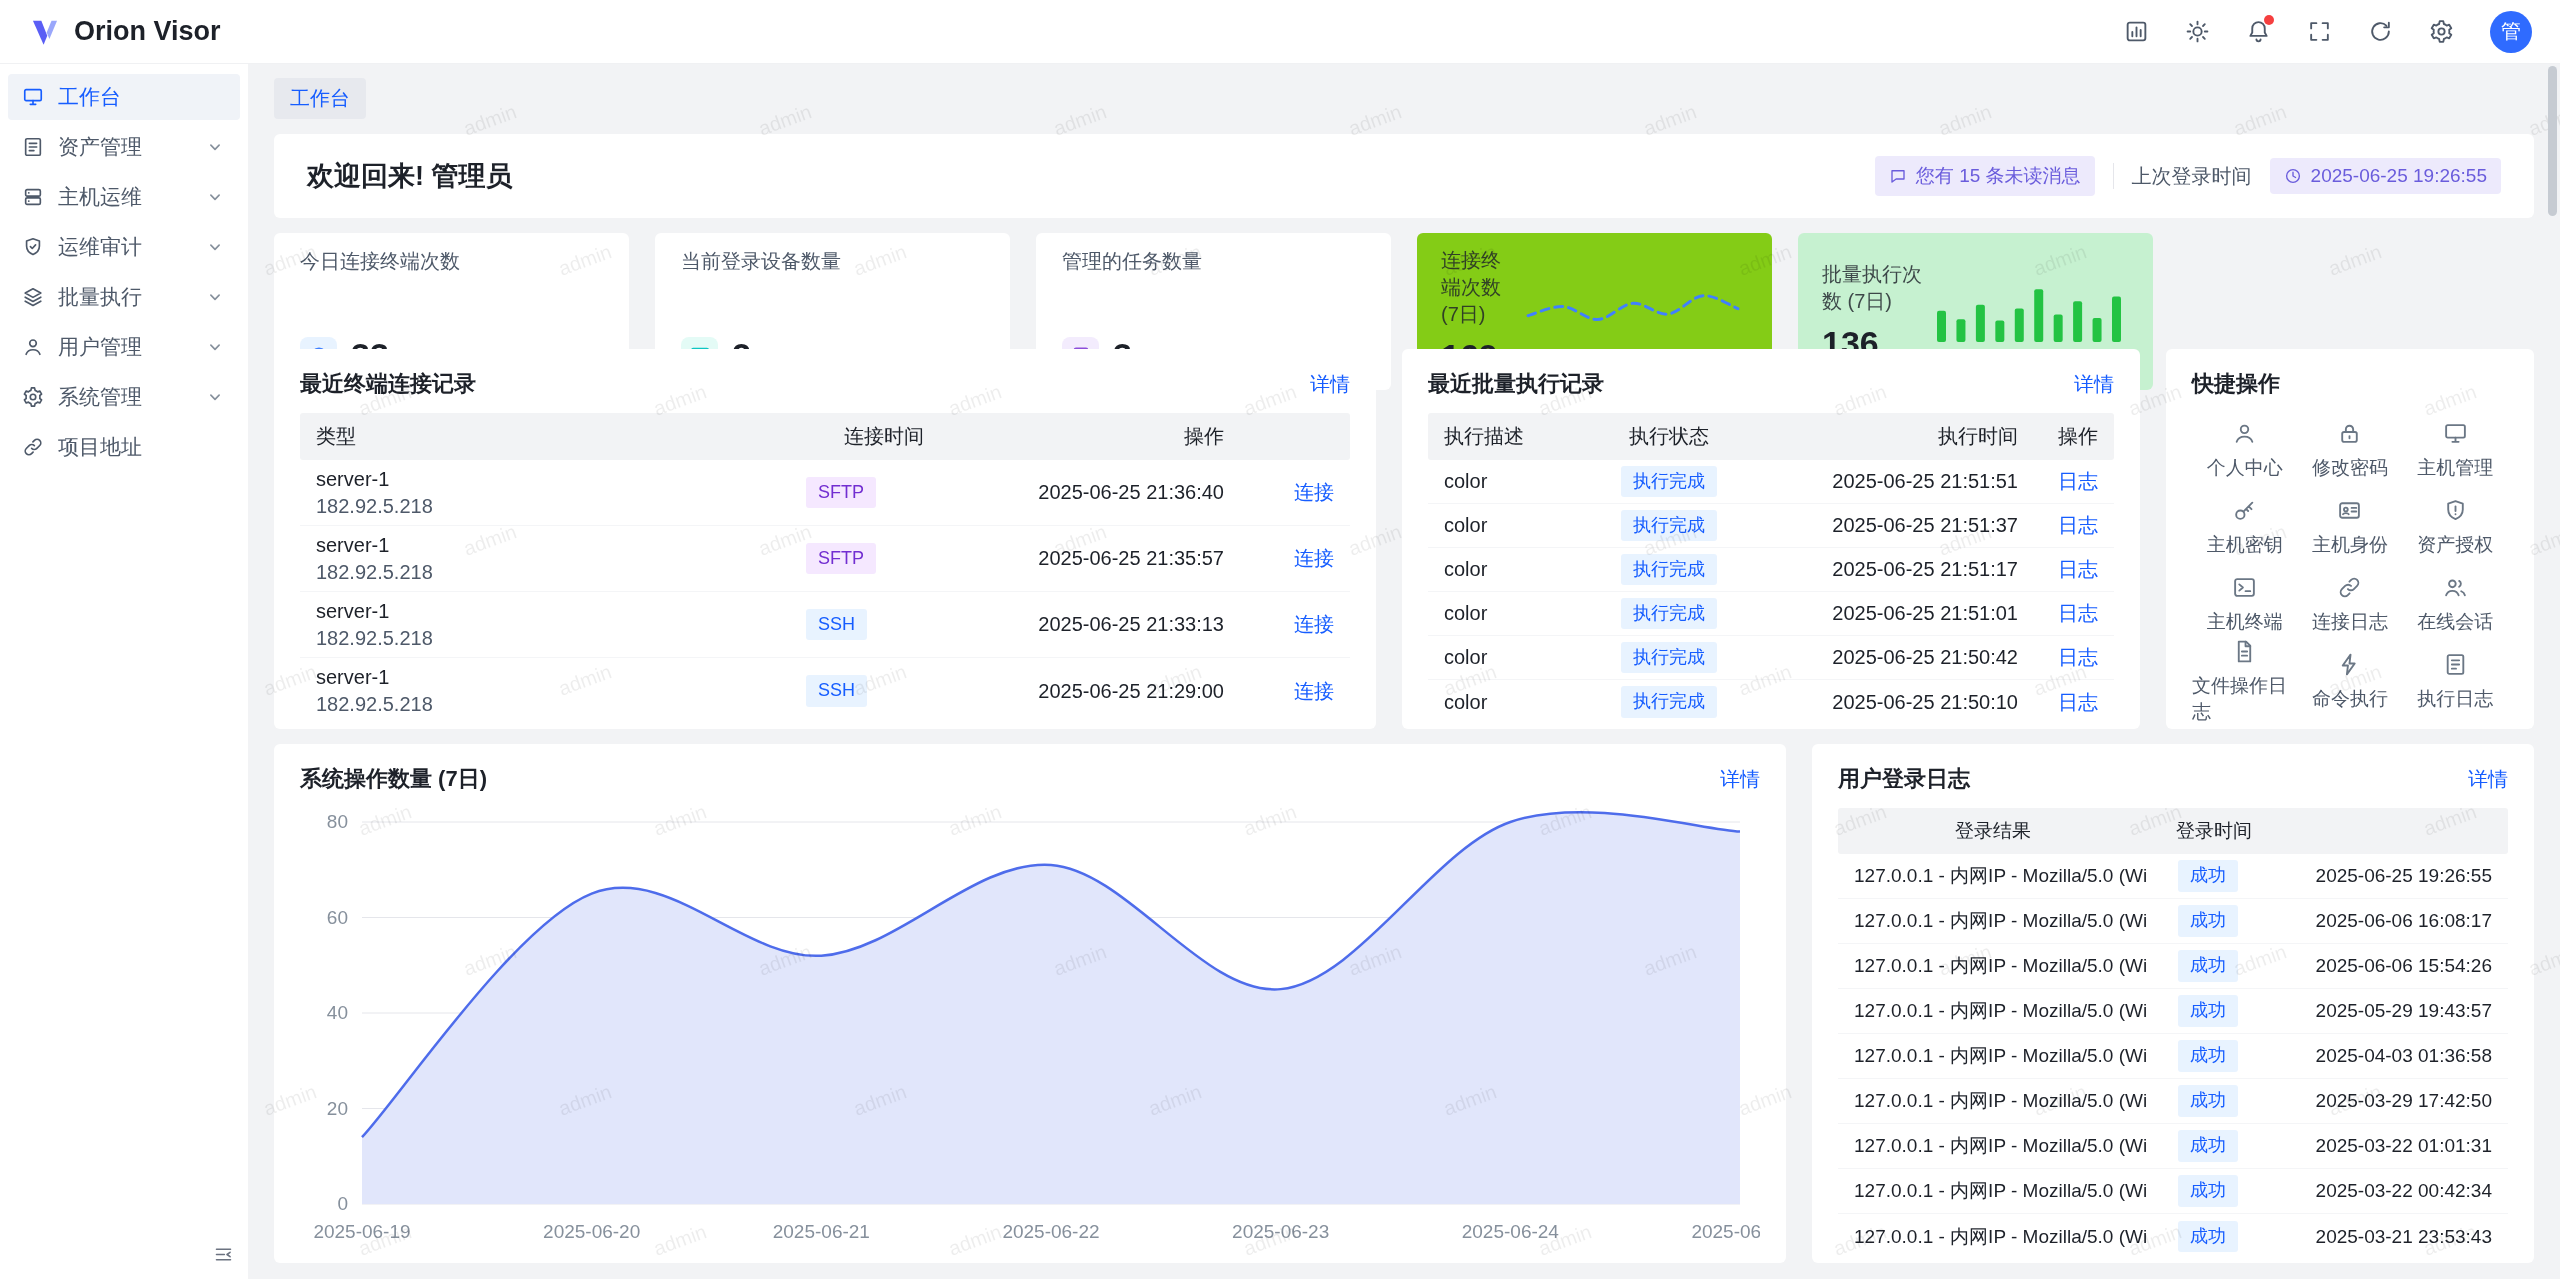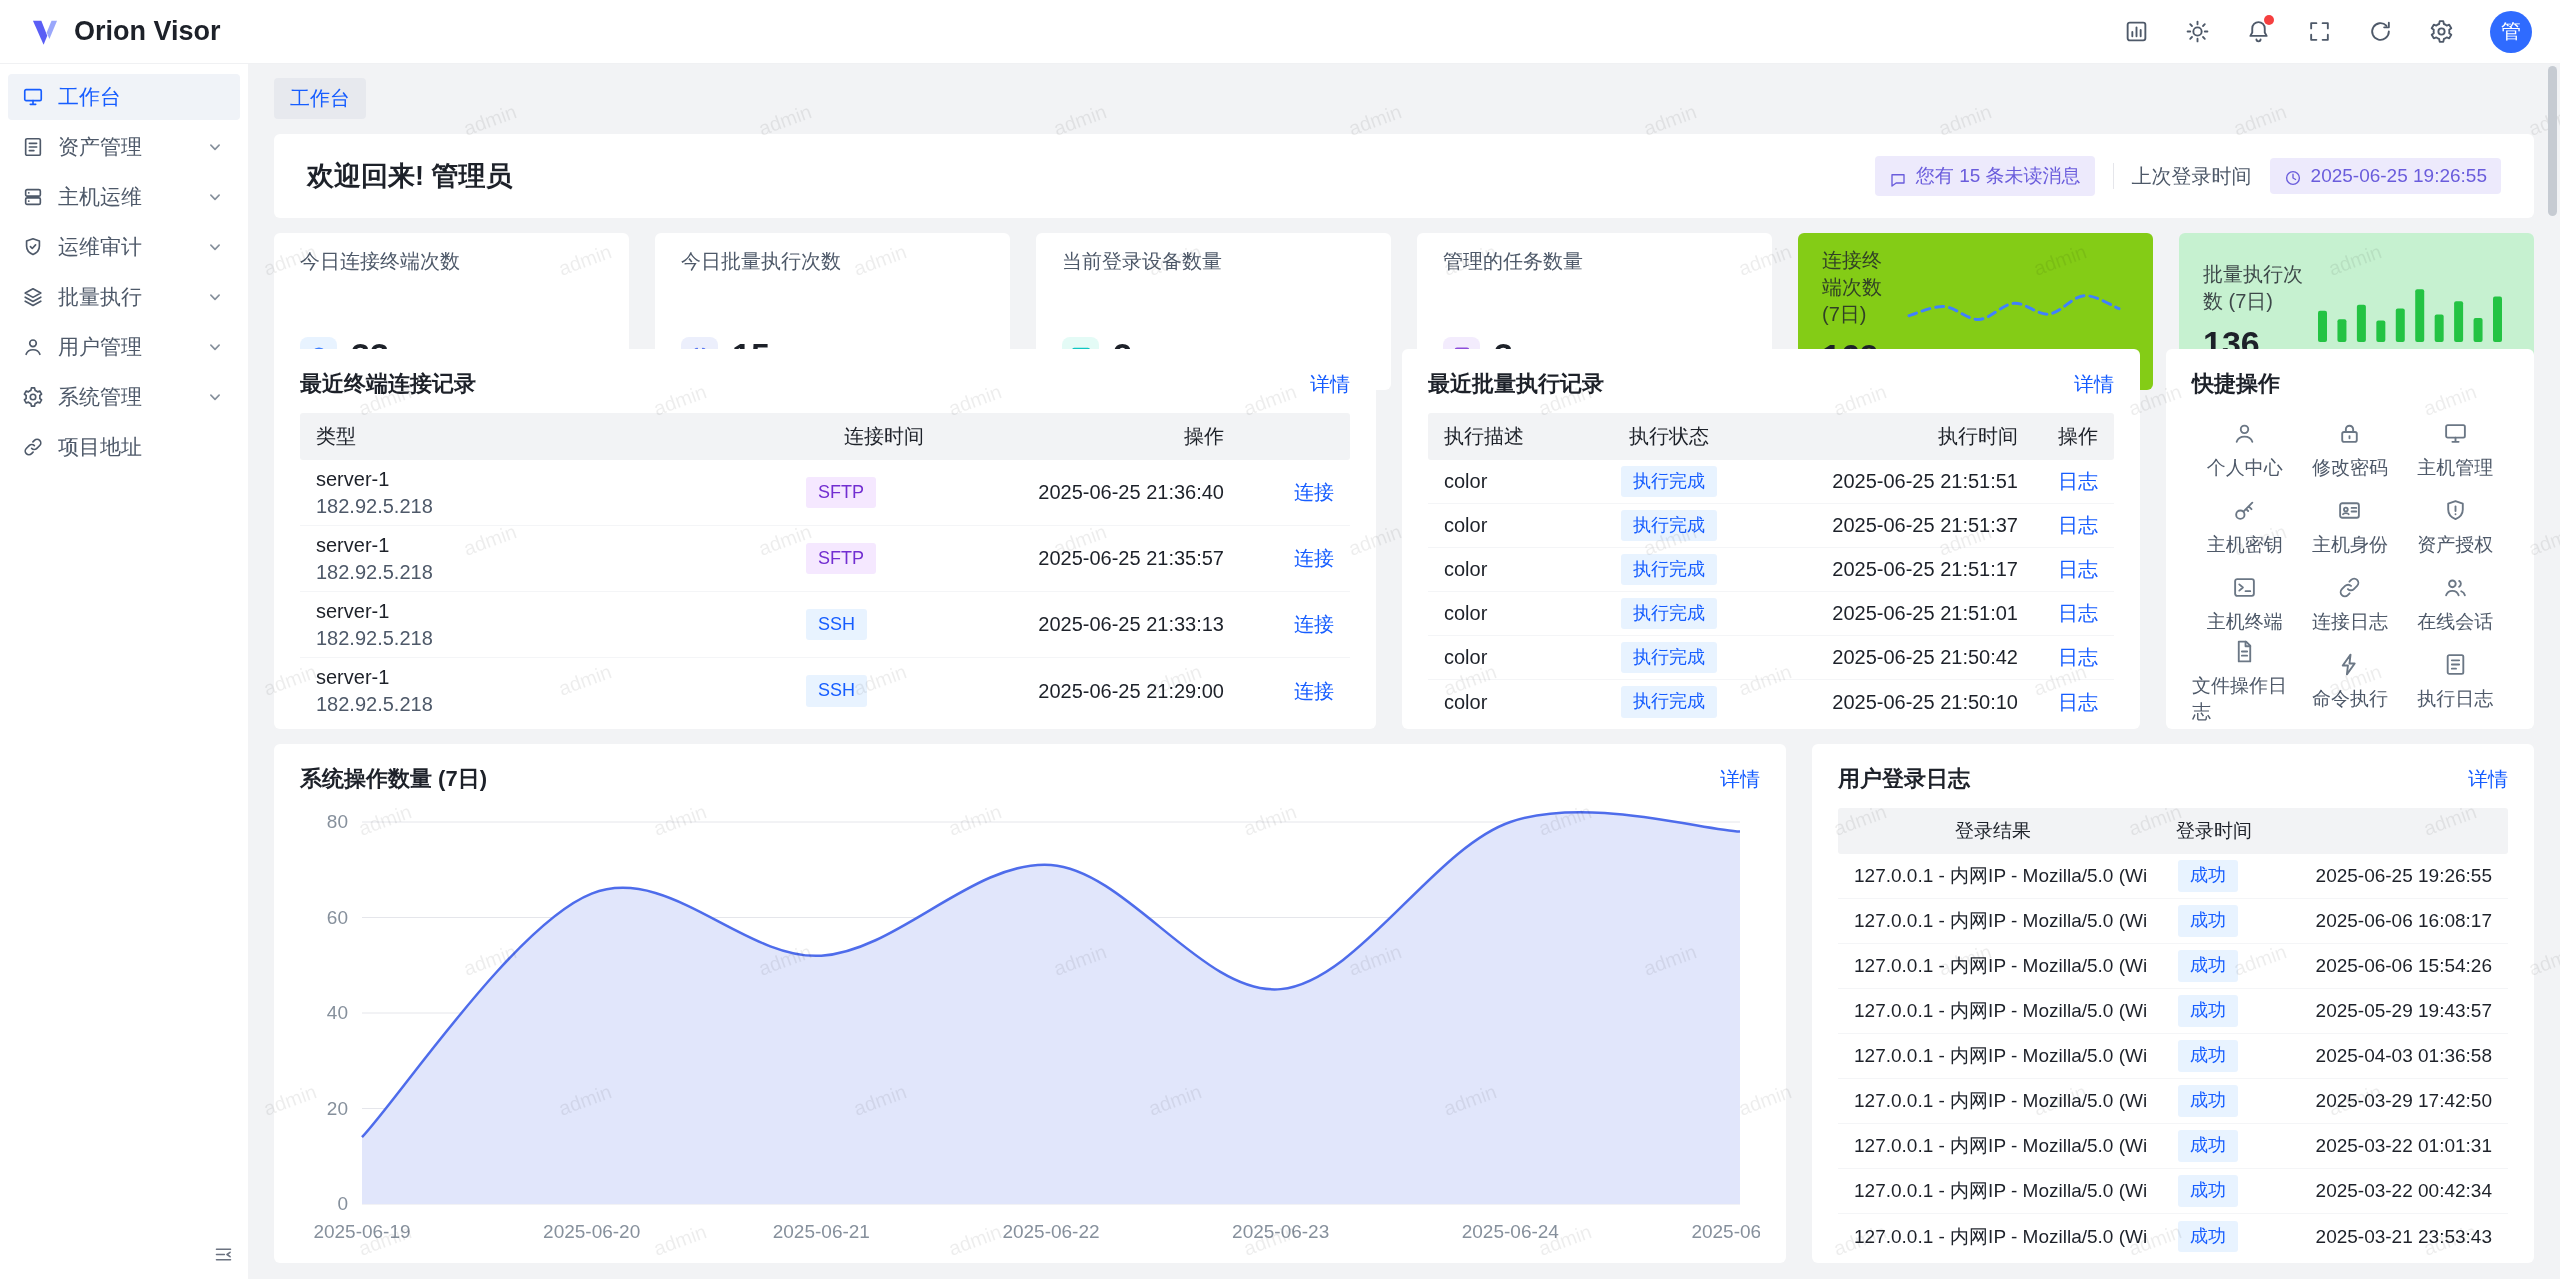--- a/index.html
+++ b/index.html
@@ -30,21 +30,21 @@
   .main{flex:1;min-width:0;padding:14px 26px 16px;position:relative;display:flex;flex-direction:column;gap:15px;overflow:hidden}
   .wm{position:absolute;inset:0;overflow:hidden;pointer-events:none;z-index:30}
   .wm span{position:absolute;transform:rotate(-20deg);font-size:20px;color:rgba(0,0,0,.07);white-space:nowrap}
   .crumb-row{flex:0 0 auto}
   .crumb{display:inline-block;background:#e7e9ee;color:#165dff;font-size:20px;padding:7px 16px;border-radius:4px;cursor:pointer}
   .card{background:#fff;border-radius:6px}
   
   .welcome{height:84px;display:flex;align-items:center;justify-content:space-between;padding:0 33px;flex:0 0 auto}
   .welcome h1{font-size:27px;font-weight:600}
   .wright{display:flex;align-items:center;gap:18px;font-size:20px}
-  .chip{display:inline-flex;align-items:flex-end;gap:9px;padding:7px 14px;border-radius:4px;font-size:19px}
+  .chip{display:inline-flex;align-items:center;gap:9px;padding:7px 14px;border-radius:4px;font-size:19px}
   .chip.purple{background:#edeafc;color:#6a5cdc}
   .chip .ic svg{width:18px;height:18px}
   .vsep{width:1px;height:26px;background:#e5e6eb}
   .muted{color:#4e5969}
   
   .stats{display:grid;grid-template-columns:repeat(6,1fr);gap:26px;height:101px;flex:0 0 auto}
   .stat{padding:15px 26px;display:flex;flex-direction:column;justify-content:space-between}
   .stat-label{font-size:20px;color:#4e5969}
   .stat-row{display:flex;align-items:center;gap:14px}
   .chip-icon{width:37px;height:37px;border-radius:8px;display:flex;align-items:center;justify-content:center}
@@ -382,34 +382,20 @@
                   <svg viewBox="0 0 24 24" fill="none" stroke="currentColor" stroke-width="1.8" stroke-linecap="round" stroke-linejoin="round">
                     <circle cx="12" cy="12" r="8.5"></circle>
                     <path d="M12 7v5l3.5 2"></path>
                   </svg>
                 </i>
               </span>
             <span class="stat-value">33</span>
           </div>
         </div>
         <div class="card stat">
-          <div class="stat-label">今日批量执行次数</div>
-          <div class="stat-row">
-            <span class="chip-icon c1">
-                <i class="ic">
-                  <svg viewBox="0 0 24 24" fill="none" stroke="currentColor" stroke-width="1.8" stroke-linecap="round" stroke-linejoin="round">
-                    <path d="M9 4C7 4 6.5 5 6.5 6.5v2c0 1.5-.7 2.5-2.5 3.5 1.8 1 2.5 2 2.5 3.5v2C6.5 19 7 20 9 20"></path>
-                    <path d="M15 4c2 0 2.5 1 2.5 2.5v2c0 1.5.7 2.5 2.5 3.5-1.8 1-2.5 2-2.5 3.5v2c0 1.5-.5 2.5-2.5 2.5"></path>
-                  </svg>
-                </i>
-              </span>
-            <span class="stat-value">15</span>
-          </div>
-        </div>
-        <div class="card stat">
           <div class="stat-label">当前登录设备数量</div>
           <div class="stat-row">
             <span class="chip-icon c2">
                 <i class="ic">
                   <svg viewBox="0 0 24 24" fill="none" stroke="currentColor" stroke-width="1.8" stroke-linecap="round" stroke-linejoin="round">
                     <rect x="3" y="4" width="18" height="12" rx="1.5"></rect>
                     <path d="M9 20h6M12 16v3.5"></path>
                   </svg>
                 </i>
               </span>

